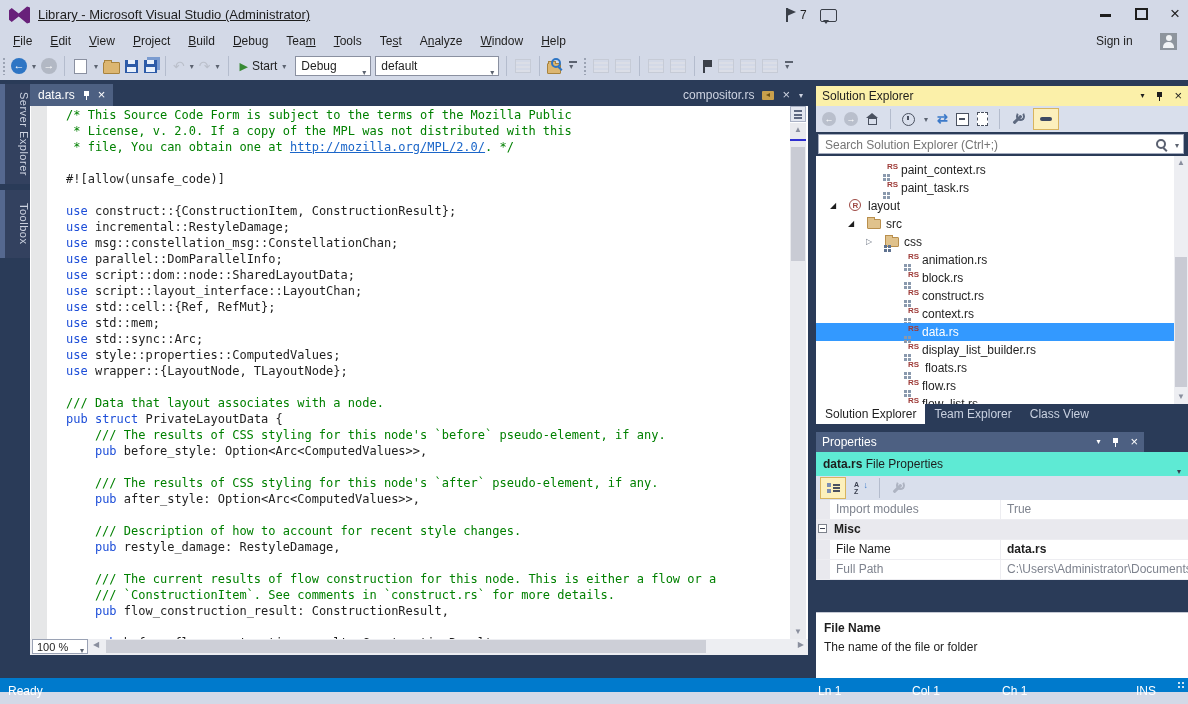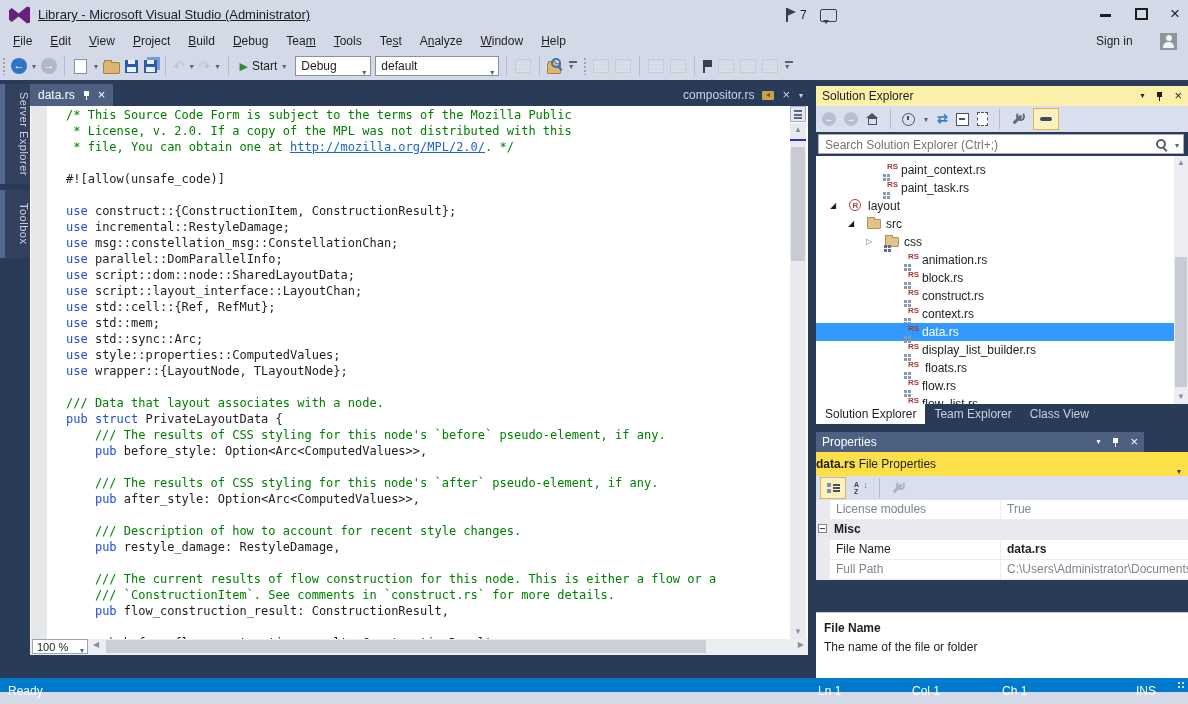--- a/index.html
+++ b/index.html
@@ -150,21 +150,21 @@
   .ticon.folder::before,.ticon.folder_grid::before{content:"";position:absolute;left:-1px;top:-3px;width:6px;height:2px;background:#E0C28C;border:1px solid #B98F4D;border-bottom:none;}
   .ticon.folder_grid::after{content:"";position:absolute;left:-2px;bottom:-2px;width:3px;height:3px;background:#5E7290;box-shadow:4px 0 0 #5E7290,0 4px 0 #5E7290,4px 4px 0 #5E7290;}
   #se-vscroll{position:absolute;right:0;top:70px;width:14px;height:248px;background:#EDEEF2;}
   #se-vthumb{position:absolute;left:1px;top:101px;width:12px;height:130px;background:#C9CBD4;}
   #se-bottom-tabs{left:0;top:318px;width:372px;height:20px;display:flex;}
   .btab{padding:0 9px;line-height:20px;color:#C9D1E0;}
   .btab.active{background:#fff;color:#1E1E1E;}
 
   
   #props-title{left:0;top:346px;width:328px;height:20px;background:#4D6082;color:#fff;line-height:20px;padding-left:6px;box-sizing:border-box;}
-  #props-object{left:0;top:366px;width:372px;height:24px;background:#fde047;line-height:24px;box-sizing:border-box;}
+  #props-object{left:0;top:366px;width:372px;height:24px;background:#5eead4;line-height:24px;padding-left:7px;box-sizing:border-box;}
   #props-object .dd{position:absolute;right:6px;top:8px;color:#3A4050;}
   #props-toolbar{left:0;top:390px;width:372px;height:24px;background:#D9DFEC;display:flex;align-items:center;gap:8px;padding-left:4px;box-sizing:border-box;}
   #cat-btn{width:24px;height:20px;}
   .cat-ico{width:13px;height:12px;position:relative;}
   .cat-ico::before{content:"";position:absolute;left:0;top:1px;width:4px;height:4px;background:#7B8EB4;box-shadow:0 6px 0 #7B8EB4;}
   .cat-ico::after{content:"";position:absolute;left:6px;top:2px;width:7px;height:1.5px;background:#4A5160;box-shadow:0 3px 0 #4A5160,0 6px 0 #4A5160;}
   .az-ico{position:relative;width:14px;height:14px;font-weight:bold;font-size:7px;line-height:7px;color:#3A4050;}
   .az-ico::after{content:"↓";position:absolute;right:0;top:1px;font-size:9px;color:#3B79C9;}
   #props-grid{left:0;top:414px;width:372px;background:#fff;}
   .pg-row{display:flex;height:19px;border-bottom:1px solid #EDEDF1;font-size:12px;line-height:18px;}
@@ -469,21 +469,21 @@
             <span class="cat-ico"></span>
           </div>
         <div class="az-ico">A<br>Z</div>
         <div class="tsep"></div>
         <div class="wrench dim"></div>
       </div>
 
       <div id="props-grid" class="abs">
           <div class="pg-row">
             <div class="pg-gutter"></div>
-            <div class="pg-name dim">License modules</div>
+            <div class="pg-name dim">Import modules</div>
             <div class="pg-value dim">True</div>
           </div>
           <div class="pg-row pg-cat">
             <div class="pg-gutter">
               <span class="pg-minus"></span>
             </div>
             <div class="pg-label">Misc</div>
           </div>
           <div class="pg-row">
             <div class="pg-gutter"></div>

